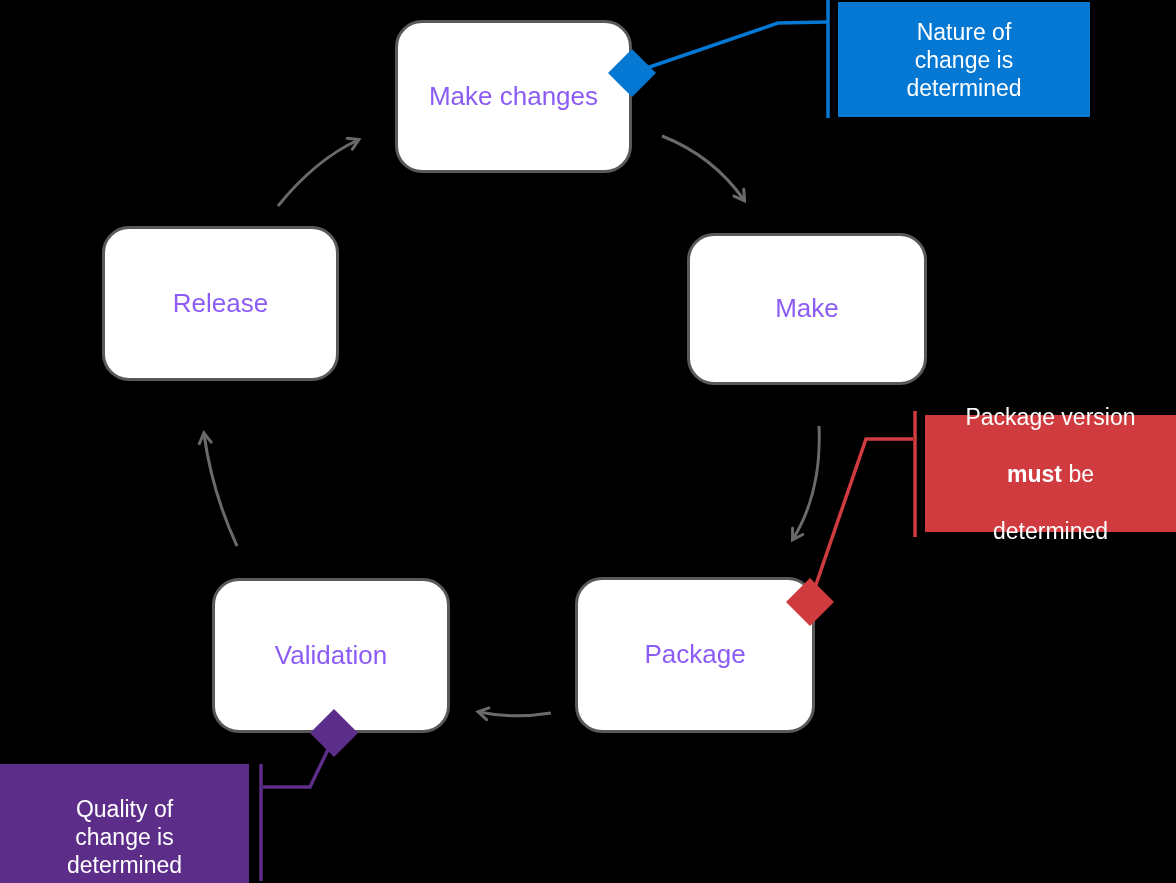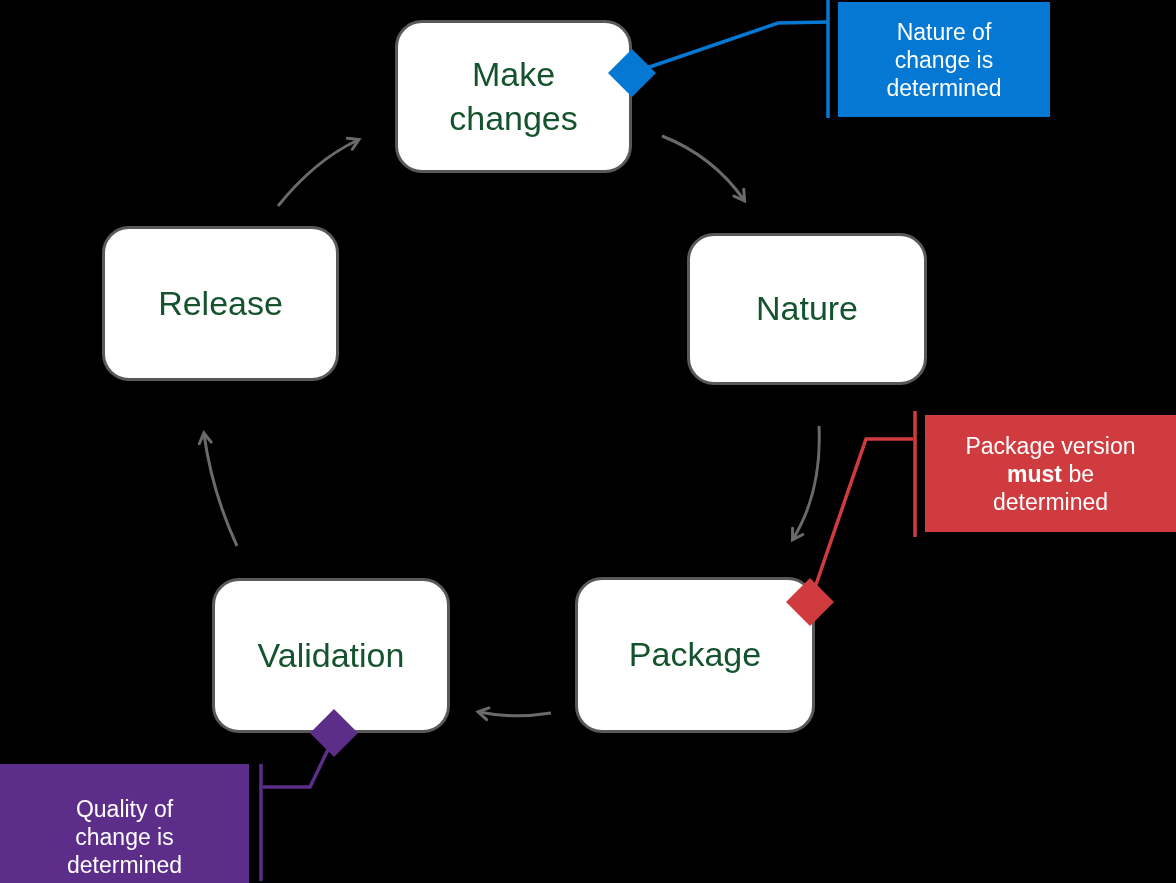--- a/index.html
+++ b/index.html
@@ -3,54 +3,54 @@
 <meta charset="utf-8">
 <style>
   html,body{margin:0;padding:0;background:#000;}
   .stage{
     position:relative;width:1176px;height:883px;background:#000;overflow:hidden;
     font-family:"Liberation Sans", sans-serif;
   }
   .node{
     position:absolute;background:#ffffff;border:3px solid #595959;border-radius:27px;
     display:flex;align-items:center;justify-content:center;text-align:center;
-    color:#14532d;font-size:34px;line-height:1.28;box-sizing:border-box;padding:0 22px;
+    color:#8b5cf6;font-size:26px;line-height:1.28;box-sizing:border-box;padding:0 22px;
   }
   .node-make-changes{left:395px;top:20px;width:237px;height:153px;}
   .node-release{left:102px;top:226px;width:237px;height:155px;}
   .node-build{left:687px;top:233px;width:240px;height:152px;}
   .node-package{left:575px;top:577px;width:240px;height:156px;}
   .node-validation{left:212px;top:578px;width:238px;height:155px;}
   .callout{
     position:absolute;color:#ffffff;font-size:23px;line-height:28px;text-align:center;
     display:flex;flex-direction:column;align-items:center;justify-content:center;
     box-sizing:border-box;
   }
   .callout .line{display:block;}
-  .callout-nature{left:838px;top:2px;width:212px;height:115px;background:#0578D4;}
-  .callout-package-version{left:925px;top:415px;width:251px;height:117px;background:#CF3B3E;}
+  .callout-nature{left:838px;top:2px;width:252px;height:115px;background:#0578D4;}
+  .callout-package-version{left:925px;top:415px;width:251px;height:117px;background:#CF3B3E;gap:29px;}
   .callout-quality{left:0px;top:764px;width:249px;height:146px;background:#5D2D8A;}
   svg.overlay{position:absolute;left:0;top:0;pointer-events:none;}
   .flow-arrow{fill:none;stroke:#6a6a6a;stroke-width:3;}
   .arrowhead{fill:none;stroke:#6a6a6a;stroke-width:3;stroke-linecap:round;}
   .connector{fill:none;stroke-width:3.5;}
 </style>
 </head>
 <body>
 
 <div class="stage">
 
   <div class="node node-make-changes">
     <span>Make changes</span>
   </div>
   <div class="node node-release">
     <span>Release</span>
   </div>
   <div class="node node-build">
-    <span>Nature</span>
+    <span>Make</span>
   </div>
   <div class="node node-validation">
     <span>Validation</span>
   </div>
   <div class="node node-package">
     <span>Package</span>
   </div>
 
   <div class="callout callout-nature">
     <span class="line">Nature of</span>

